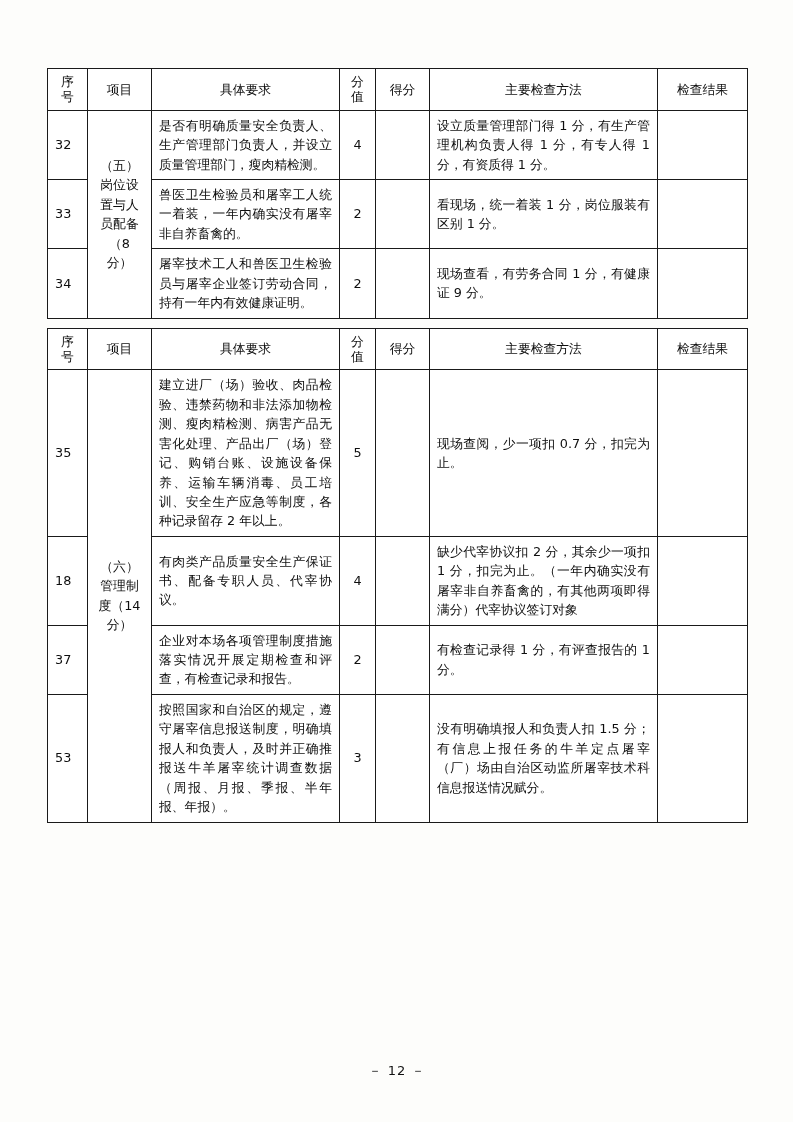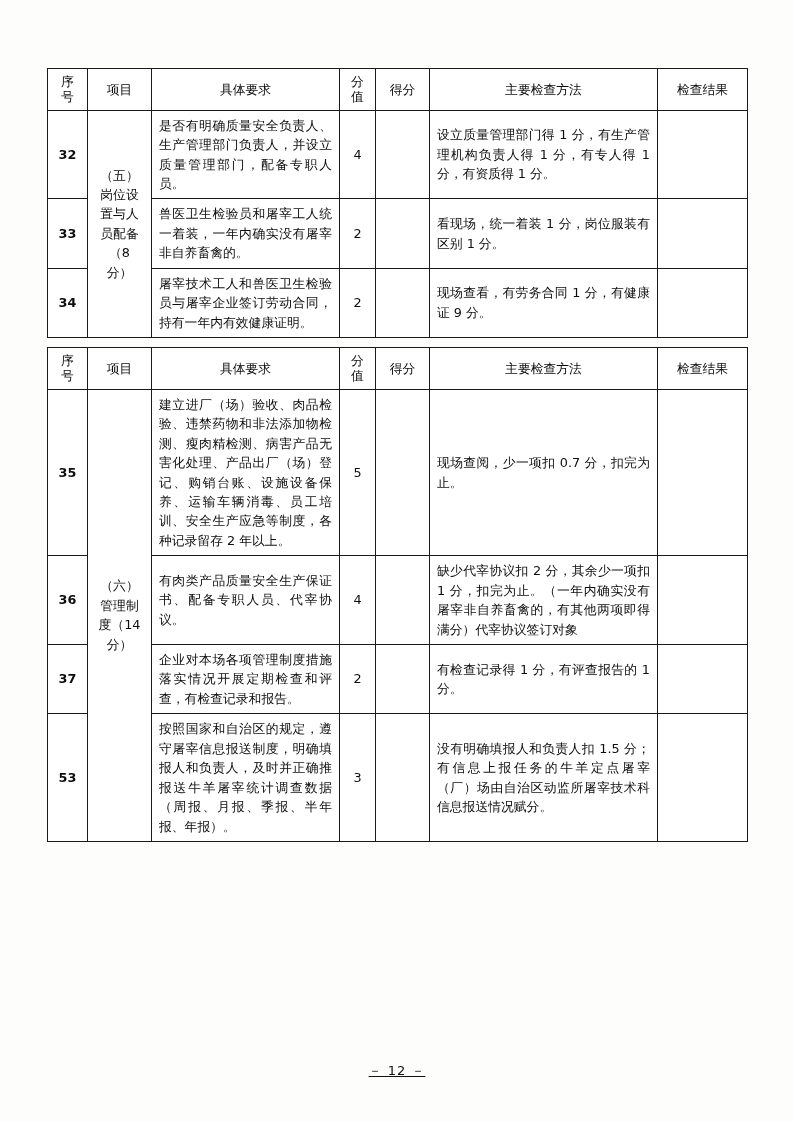--- a/index.html
+++ b/index.html
@@ -65,40 +65,37 @@
     white-space: pre-line;
     text-align: justify;
     text-justify: inter-ideograph;
   }
   .cell-center {
     display: block;
     white-space: pre-line;
     text-align: center;
   }
   .no-cell {
-    text-align: center;
     font-size: 13px;
-    font-weight: bold;
   }
   .group-cell {
     text-align: center;
     font-size: 12.8px;
     line-height: 1.55;
     margin-top: 11px;
   }
   .footer {
     position: absolute;
     left: 47px;
     top: 1062px;
     width: 700px;
     text-align: center;
     font-size: 13px;
     letter-spacing: 1px;
     color: #111;
-    text-decoration: underline;
   }
   .blank { }
 </style>
 </head>
 <body>
 
 <div class="page">
   <div class="sheet">
 
     <table class="doc-table">
@@ -137,21 +134,21 @@
               <span class="cell-center">检查结果</span>
             </td>
         </tr>
 
         <tr>
           <td class="no-cell"><span>32</span></td>
           <td class="group-cell" rowspan="3">
               <span class="cell-center">（五）岗位设置与人员配备（8 分）</span>
             </td>
           <td class="top">
-              <span class="cell-text">是否有明确质量安全负责人、生产管理部门负责人，并设立质量管理部门，配备专职人员。</span>
+              <span class="cell-text">是否有明确质量安全负责人、生产管理部门负责人，并设立质量管理部门，瘦肉精检测。</span>
             </td>
           <td class="center"><span>4</span></td>
           <td class="center blank"><span></span></td>
           <td class="top">
               <span class="cell-text">设立质量管理部门得 1 分，有生产管理机构负责人得 1 分，有专人得 1 分，有资质得 1 分。</span>
             </td>
           <td class="center blank"><span></span></td>
         </tr>
 
         <tr>
@@ -231,21 +228,21 @@
             </td>
           <td class="center"><span>5</span></td>
           <td class="center blank"><span></span></td>
           <td class="top">
               <span class="cell-text">现场查阅，少一项扣 0.7 分，扣完为止。</span>
             </td>
           <td class="center blank"><span></span></td>
         </tr>
 
         <tr>
-          <td class="no-cell"><span>36</span></td>
+          <td class="no-cell"><span>18</span></td>
           <td class="top">
               <span class="cell-text">有肉类产品质量安全生产保证书、配备专职人员、代宰协议。</span>
             </td>
           <td class="center"><span>4</span></td>
           <td class="center blank"><span></span></td>
           <td class="top">
               <span class="cell-text">缺少代宰协议扣 2 分，其余少一项扣 1 分，扣完为止。（一年内确实没有屠宰非自养畜禽的，有其他两项即得满分）代宰协议签订对象</span>
             </td>
           <td class="center blank"><span></span></td>
         </tr>

